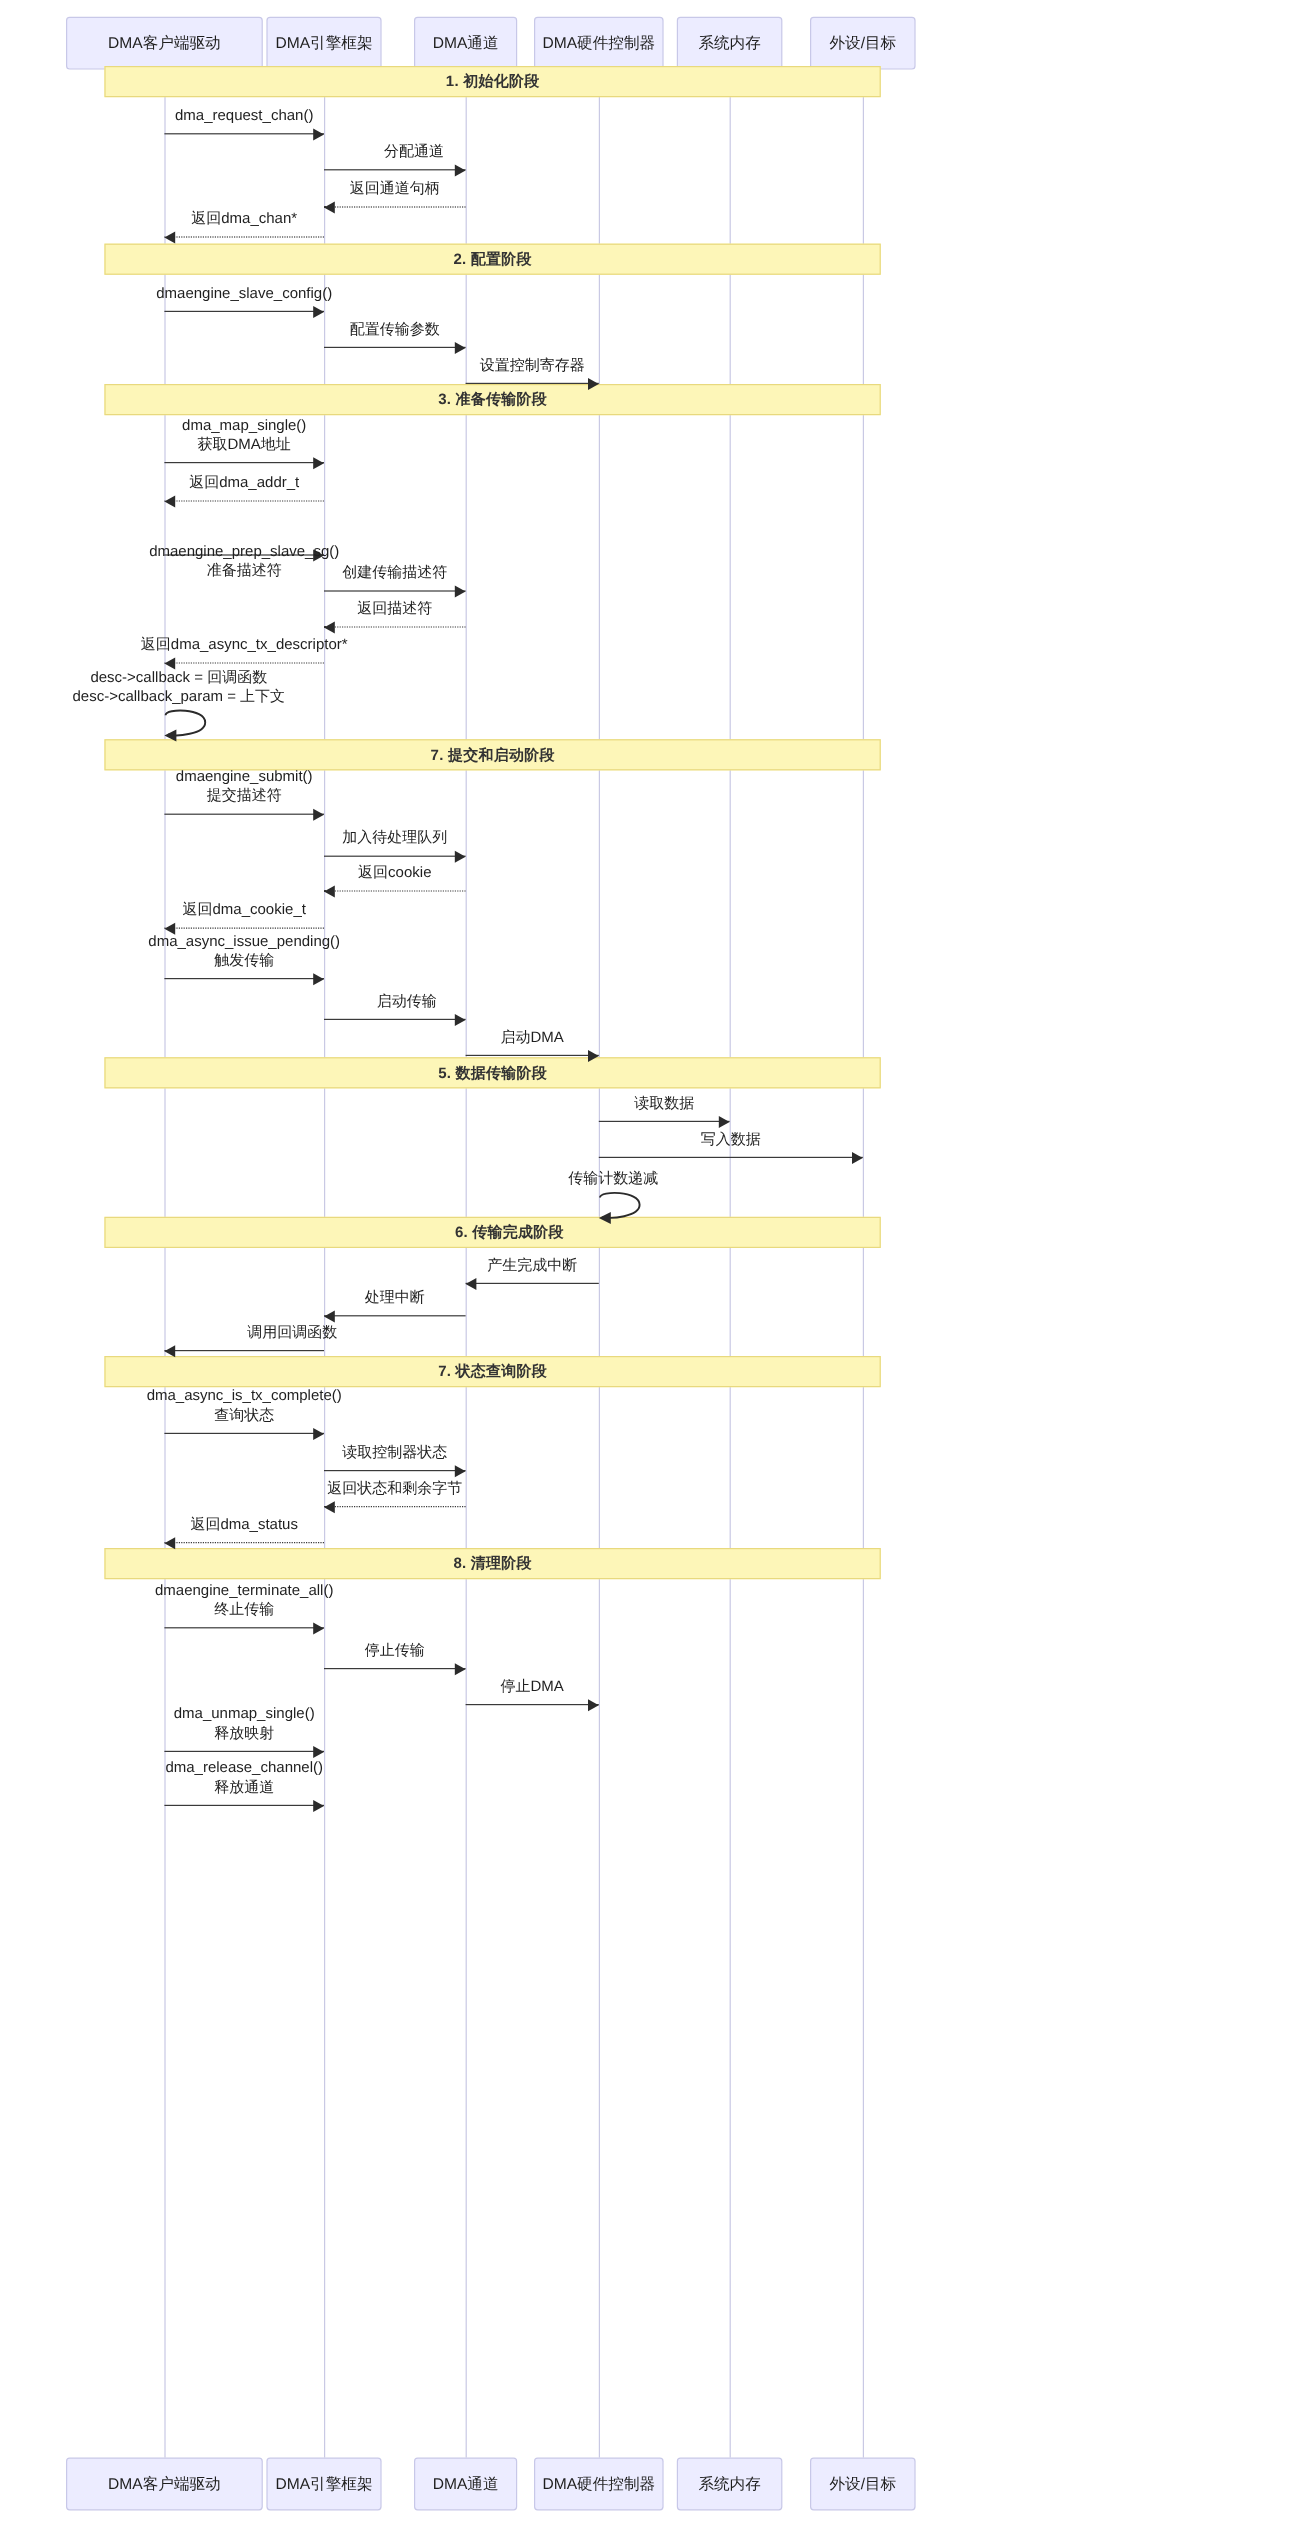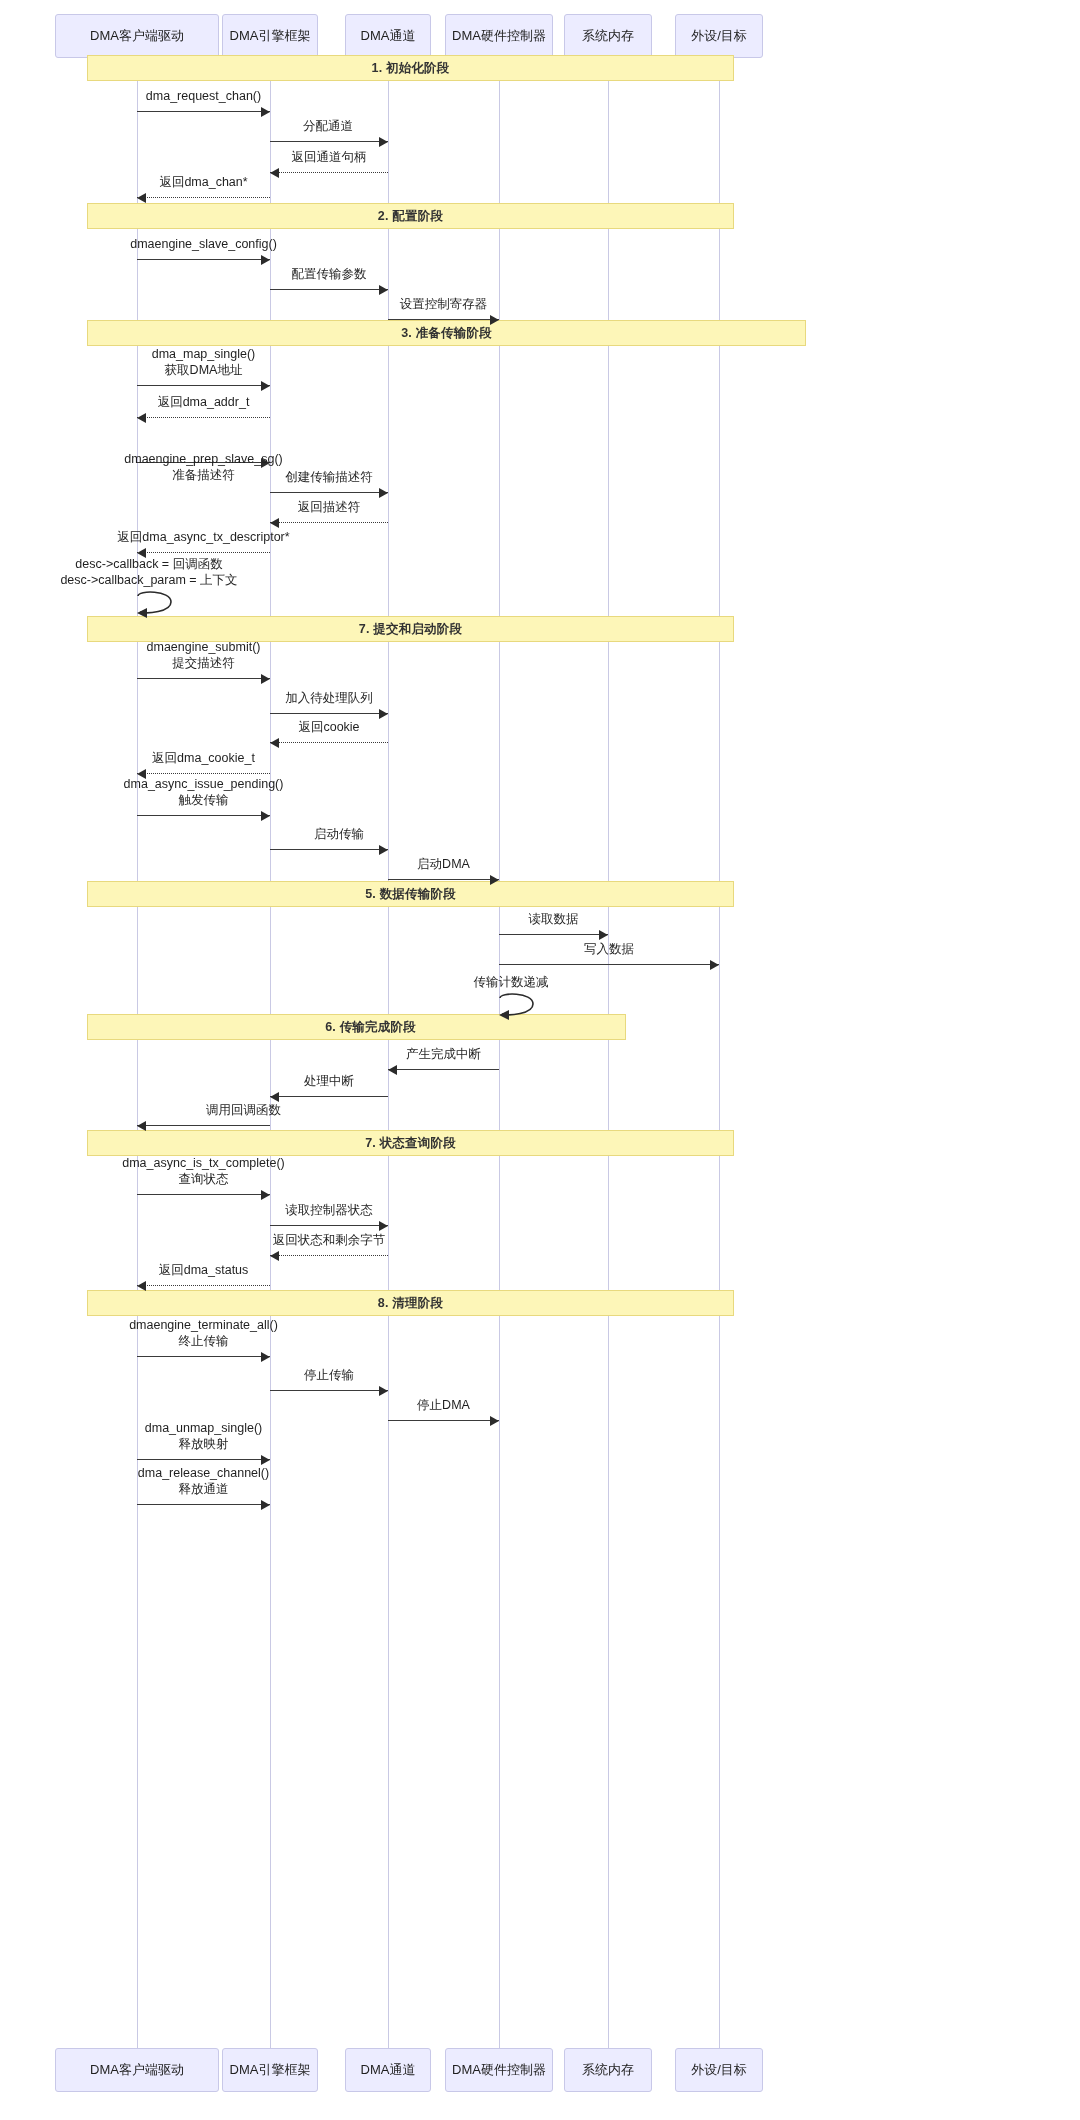--- a/index.html
+++ b/index.html
@@ -112,37 +112,37 @@
       <div class="participant" style="left: 55px; width: 164px; top: 14px; height: 44px;">DMA客户端驱动</div>
       <div class="participant" style="left: 222px; width: 96px; top: 14px; height: 44px;">DMA引擎框架</div>
       <div class="participant" style="left: 345px; width: 86px; top: 14px; height: 44px;">DMA通道</div>
       <div class="participant" style="left: 445px; width: 108px; top: 14px; height: 44px;">DMA硬件控制器</div>
       <div class="participant" style="left: 564px; width: 88px; top: 14px; height: 44px;">系统内存</div>
       <div class="participant" style="left: 675px; width: 88px; top: 14px; height: 44px;">外设/目标</div>
     </div>
   <div id="phases">
       <div class="phase" style="left: 87px; width: 647px; top: 55px;">1. 初始化阶段</div>
       <div class="phase" style="left: 87px; width: 647px; top: 203px;">2. 配置阶段</div>
-      <div class="phase" style="left: 87px; width: 719px; top: 320px;">3. 准备传输阶段</div>
+      <div class="phase" style="left: 87px; width: 647px; top: 320px;">3. 准备传输阶段</div>
       <div class="phase" style="left: 87px; width: 647px; top: 616px;">7. 提交和启动阶段</div>
       <div class="phase" style="left: 87px; width: 647px; top: 881px;">5. 数据传输阶段</div>
-      <div class="phase" style="left: 87px; width: 539px; top: 1014px; padding-left: 28px;">6. 传输完成阶段</div>
+      <div class="phase" style="left: 87px; width: 647px; top: 1014px; padding-left: 28px;">6. 传输完成阶段</div>
       <div class="phase" style="left: 87px; width: 647px; top: 1130px;">7. 状态查询阶段</div>
       <div class="phase" style="left: 87px; width: 647px; top: 1290px;">8. 清理阶段</div>
     </div>
   <div id="messages">
       <div class="msg" style="left: 137px; top: 111px; width: 133px;">
         <div class="line" style="width: 133px;"></div>
         <div class="head right" style="left: 124px;"></div>
         <div class="label" style="left: 66.5px; top: -7px;">dma_request_chan()</div>
       </div>
       <div class="msg" style="left: 270px; top: 141px; width: 118px;">
         <div class="line" style="width: 118px;"></div>
         <div class="head right" style="left: 109px;"></div>
-        <div class="label" style="left: 58px; top: -7px;">分配通道</div>
+        <div class="label" style="left: 75px; top: -7px;">分配通道</div>
       </div>
       <div class="msg dashed" style="left: 270px; top: 172px; width: 118px;">
         <div class="line" style="width: 118px;"></div>
         <div class="head left" style="left: 0px;"></div>
         <div class="label" style="left: 59px; top: -7px;">返回通道句柄</div>
       </div>
       <div class="msg dashed" style="left: 137px; top: 197px; width: 133px;">
         <div class="line" style="width: 133px;"></div>
         <div class="head left" style="left: 0px;"></div>
         <div class="label" style="left: 66.5px; top: -7px;">返回dma_chan*</div>

